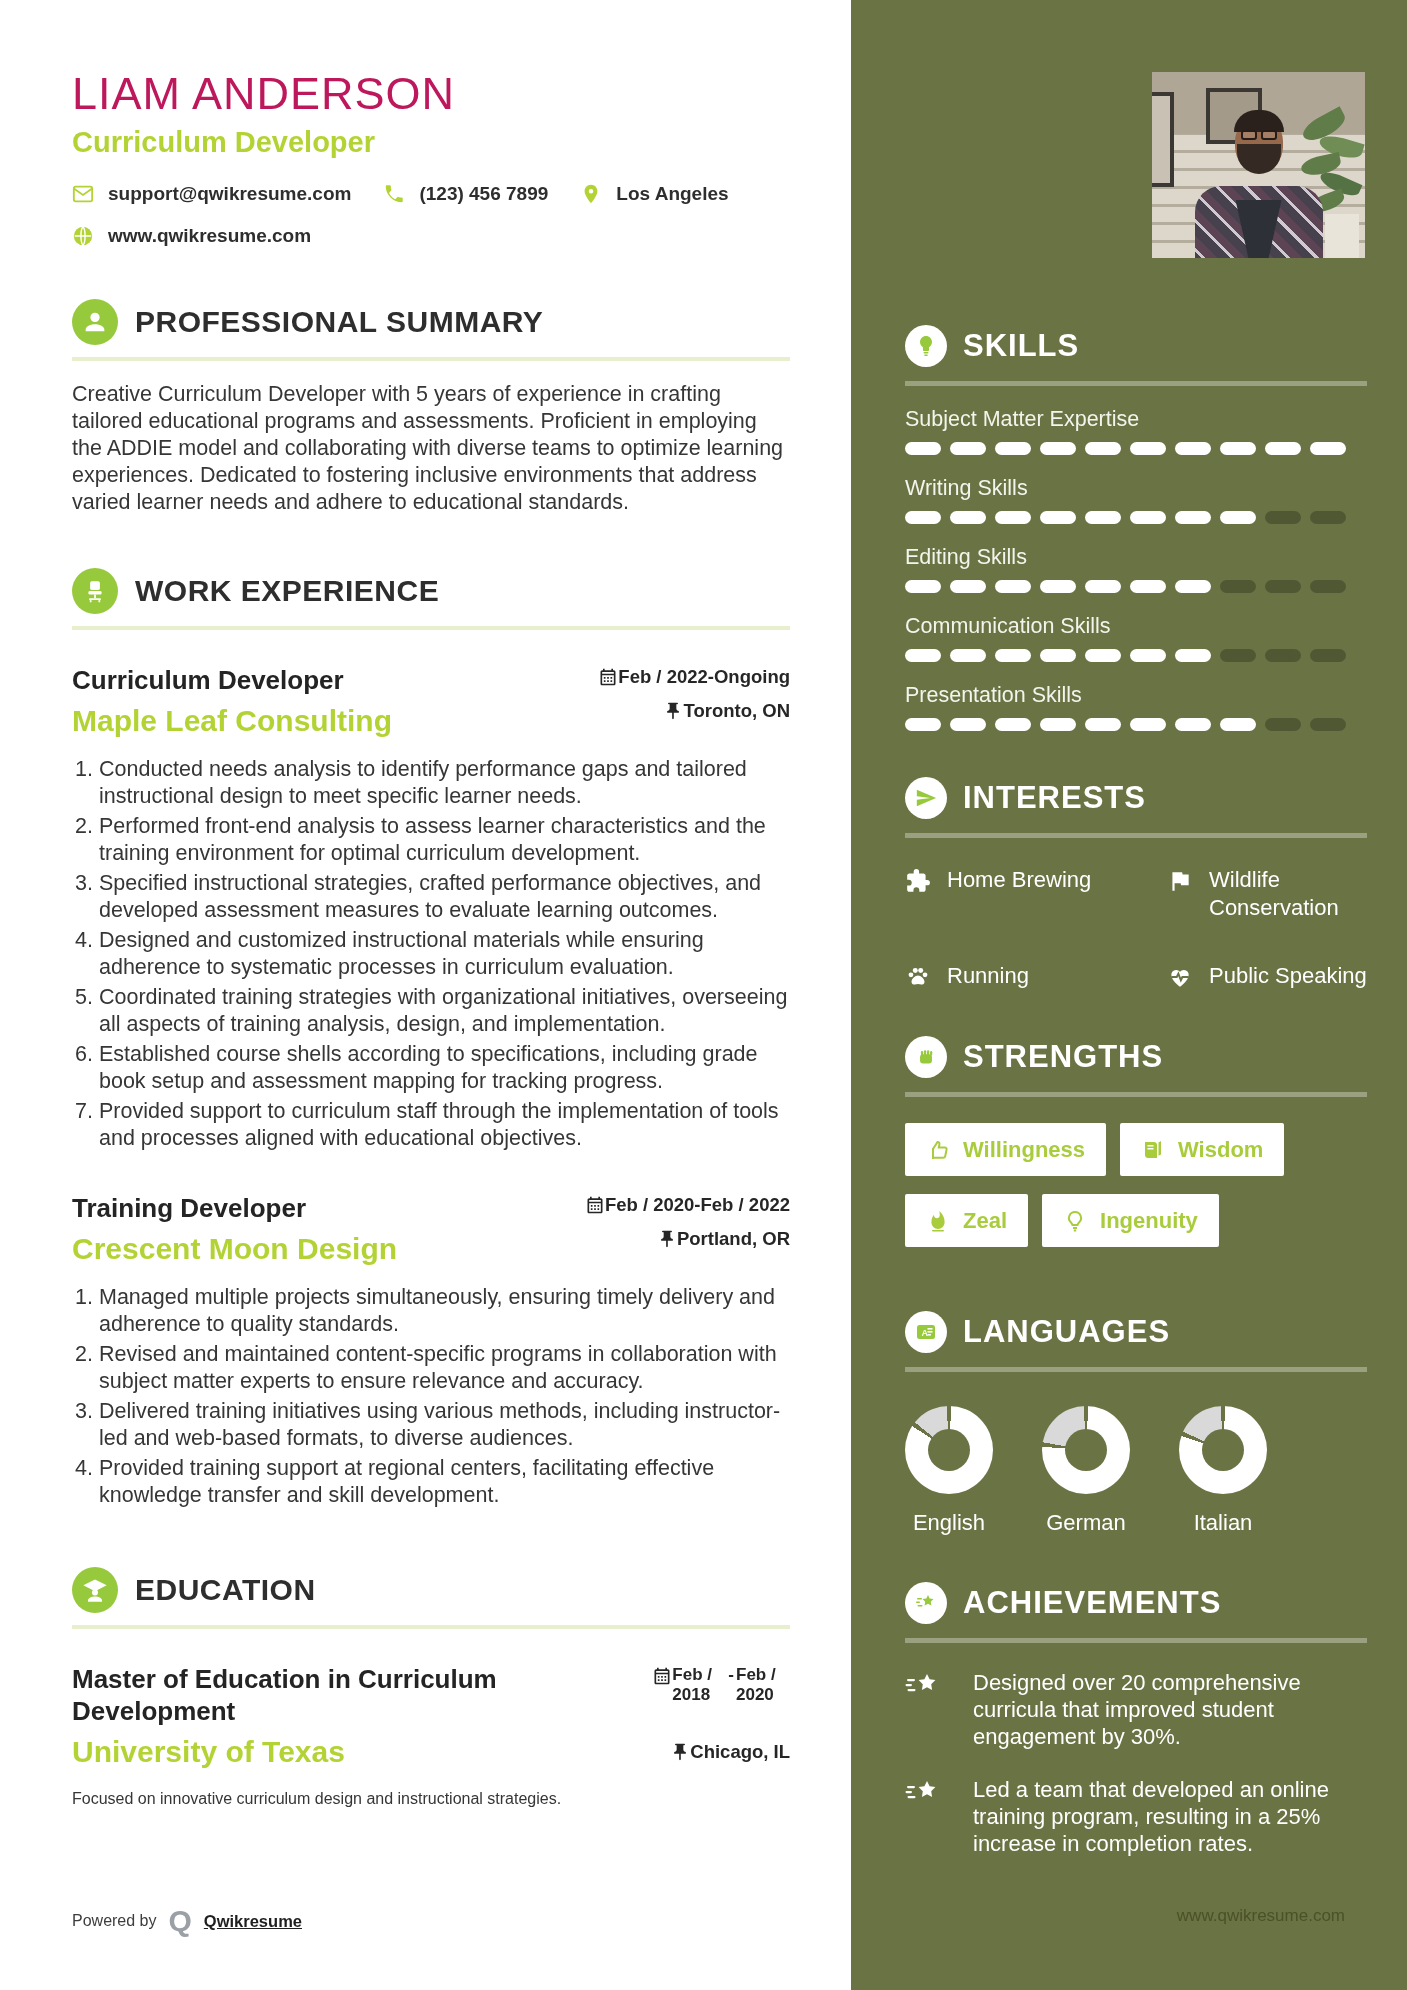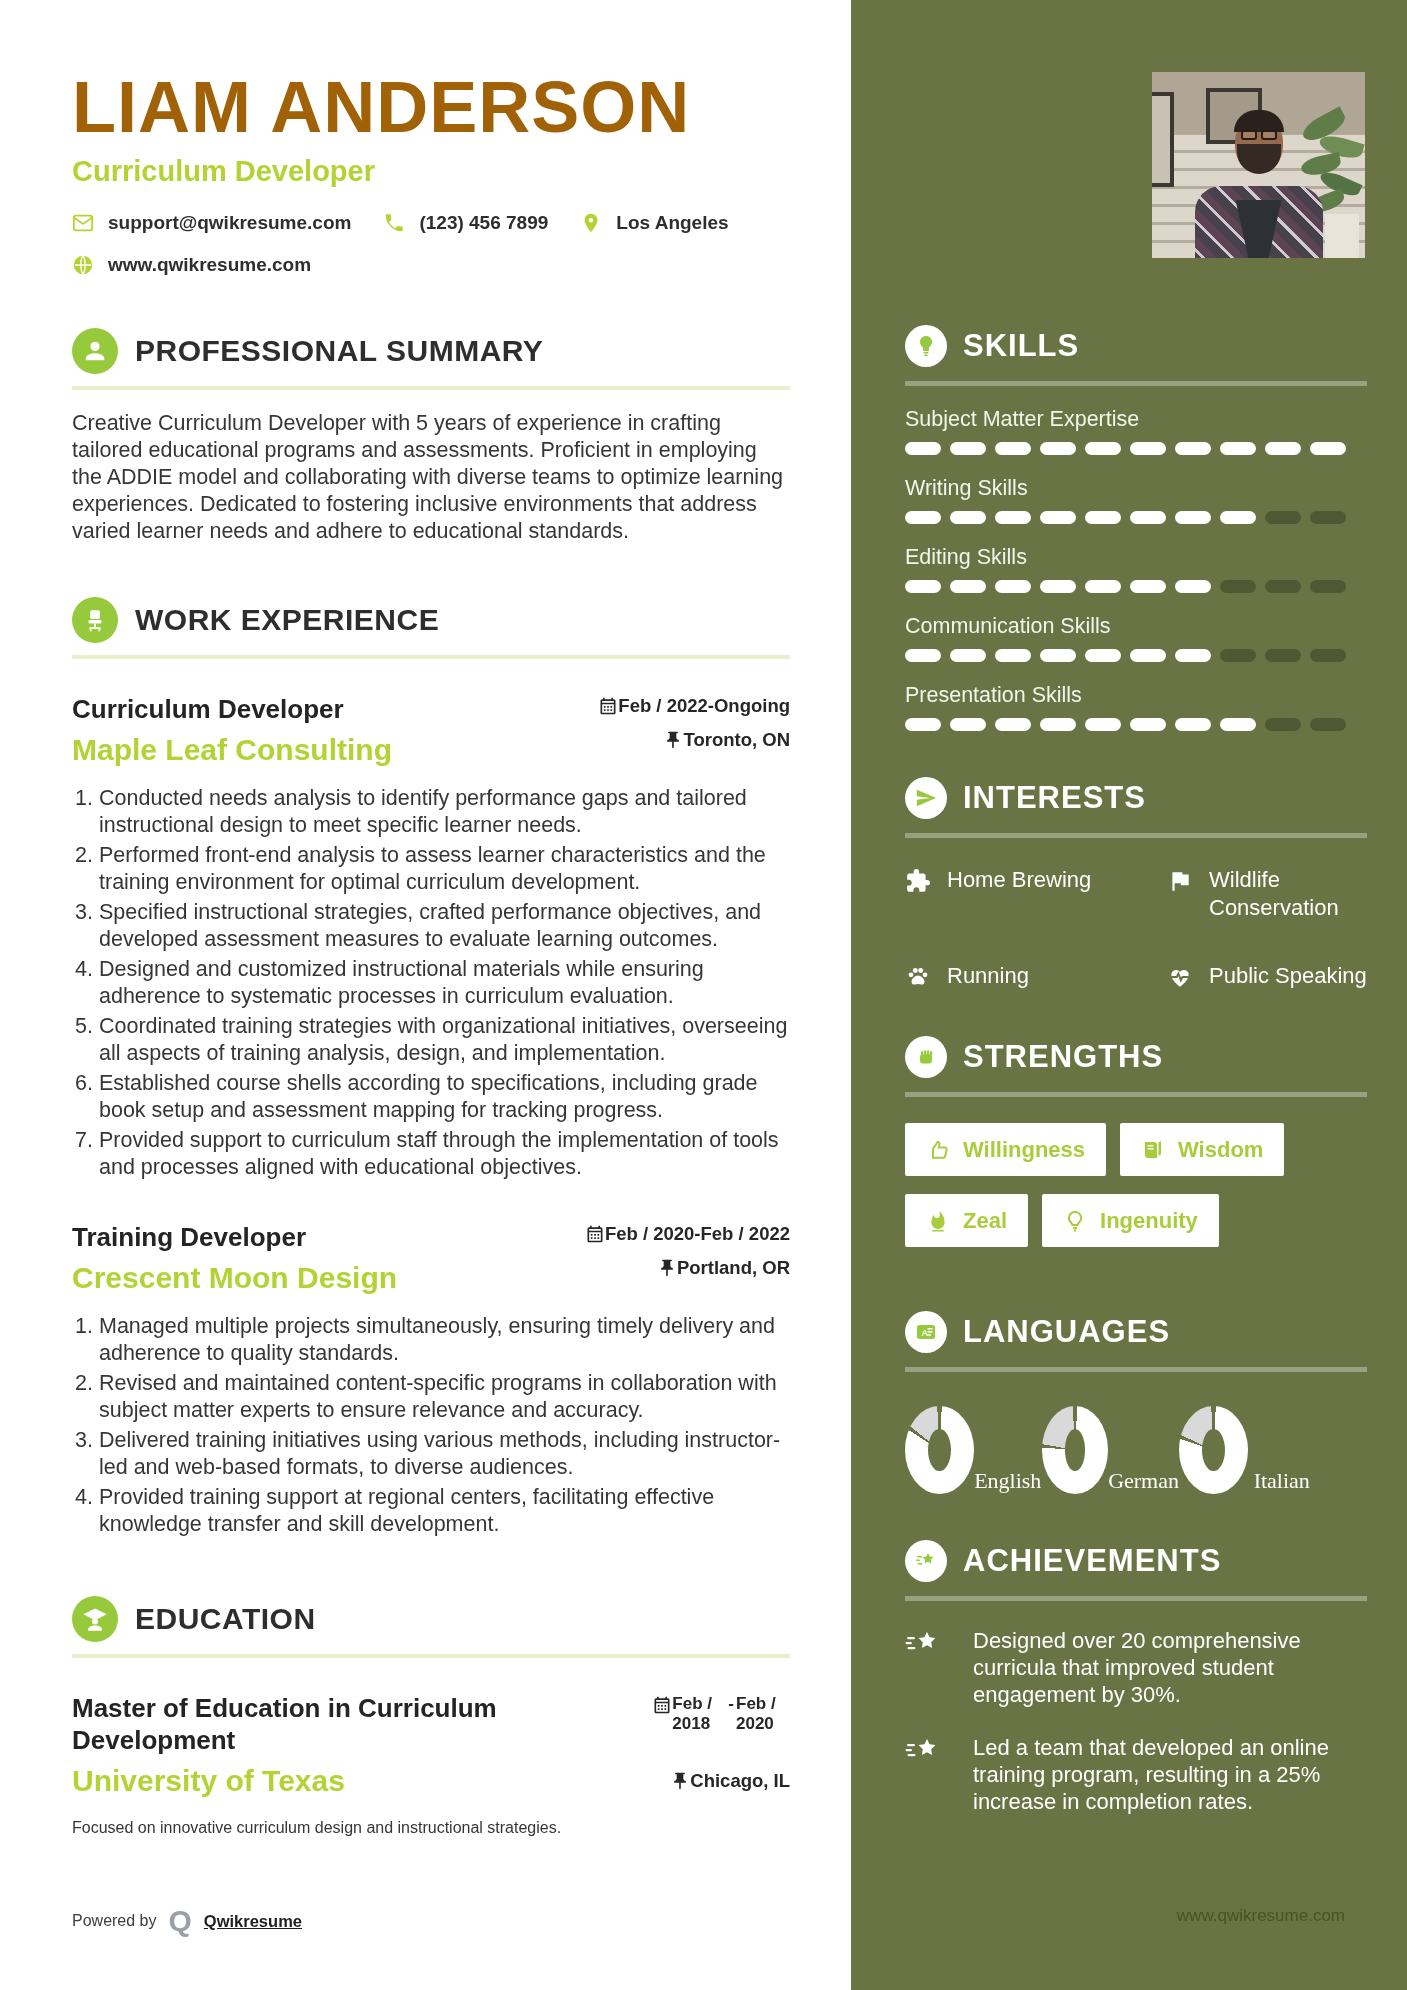--- a/index.html
+++ b/index.html
@@ -10,21 +10,21 @@
     --body:#363636;
   }
   *{box-sizing:border-box;margin:0;padding:0;}
   html,body{width:1407px;height:1990px;}
   body{font-family:"Liberation Sans", sans-serif;background:#ffffff;position:relative;overflow:hidden;}
 
   .page{position:relative;width:1407px;height:1990px;background:#fff;}
 
   
   .left{position:absolute;left:0;top:0;width:851px;height:100%;padding:70px 61px 0 72px;background:#fff;}
-  .name{font-size:72px;font-weight:700;color:#a16207;letter-spacing:1px;line-height:1.05;}
+  .name{font-size:45px;font-weight:400;color:#be185d;letter-spacing:1px;line-height:1.05;}
   .job-title-top{font-size:29px;font-weight:700;color:var(--lime);margin-top:9px;}
   .contacts{margin-top:24px;}
   .contact-row{display:flex;align-items:center;gap:14px;margin-bottom:20px;}
   .contact-item{display:flex;align-items:center;gap:14px;margin-right:18px;}
   .contact-item .txt{font-size:19px;font-weight:700;color:#2e2e2e;}
   .cicon{width:22px;height:22px;flex:0 0 auto;}
 
   .section{margin-top:52px;}
   .sec-head{display:flex;align-items:center;gap:17px;}
   .sec-circle{width:46px;height:46px;border-radius:50%;background:var(--icon-green);display:flex;align-items:center;justify-content:center;flex:0 0 auto;}
@@ -92,21 +92,21 @@
   .interest{display:flex;align-items:flex-start;gap:16px;}
   .interest .ilabel{font-size:22px;color:#ffffff;line-height:28px;}
   .iicon{width:26px;height:26px;flex:0 0 auto;margin-top:2px;}
 
   .pills{margin-top:26px;}
   .pill{display:inline-flex;align-items:center;gap:13px;background:#ffffff;padding:0 21px;height:53px;margin:0 14px 18px 0;border-radius:2px;}
   .pill .plabel{font-size:22px;font-weight:700;color:#a9cc3d;}
   .picon{width:24px;height:24px;flex:0 0 auto;}
 
   .langs{display:flex;margin-top:34px;}
-  .lang{width:137px;display:flex;flex-direction:row;align-items:flex-end;font-family:Liberation Serif, serif;}
+  .lang{width:137px;display:flex;flex-direction:column;align-items:flex-start;}
   .donut{width:88px;height:88px;border-radius:50%;position:relative;}
   .donut::after{content:"";position:absolute;inset:23px;border-radius:50%;background:var(--olive);}
   .lang-label{margin-top:16px;font-size:22px;color:#ffffff;width:88px;text-align:center;}
 
   .ach-item{display:flex;align-items:flex-start;gap:32px;margin-top:26px;}
   .ach-text{font-size:22px;line-height:27px;color:#ffffff;max-width:392px;}
   .aicon{width:36px;height:32px;flex:0 0 auto;margin-top:2px;}
 
   .footer-right{position:absolute;right:62px;bottom:64px;font-size:17px;color:#4a5227;}
 </style>

